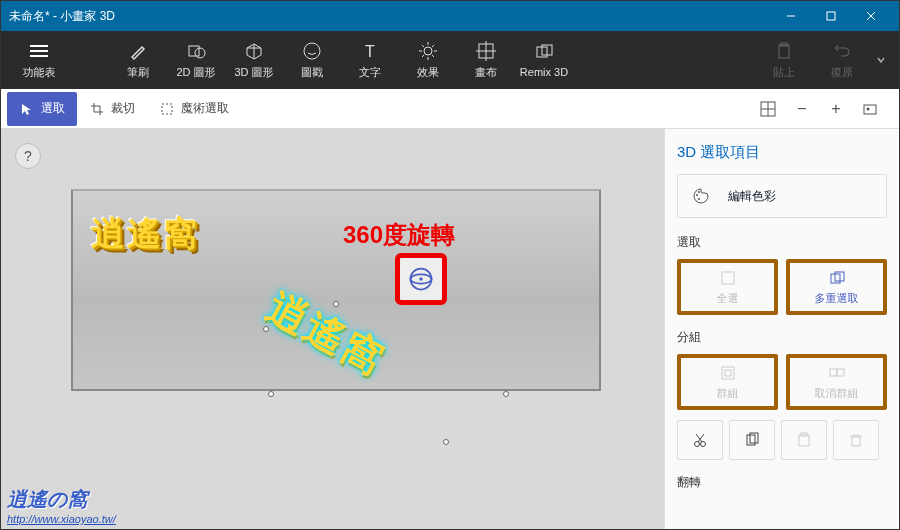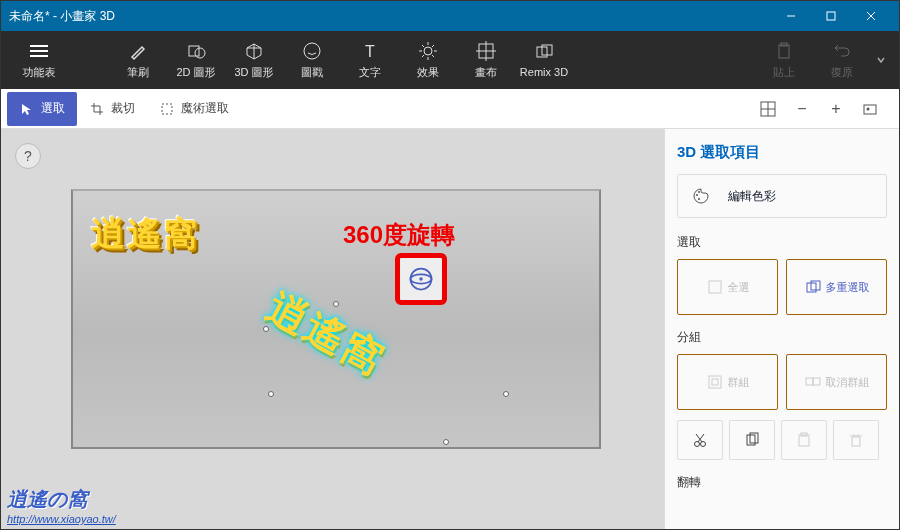--- a/index.html
+++ b/index.html
@@ -17,37 +17,37 @@
 .ribbon .chev { width: 20px; display:flex; align-items:center; justify-content:center; color:#aaa;}
 .subbar { height: 40px; background: #fff; border-bottom: 1px solid #ddd; display: flex; align-items: center; padding: 0 6px; }
 .subbar .tab { height: 34px; display: flex; align-items: center; gap: 6px; padding: 0 12px; font-size: 12px; color: #444; }
 .subbar .tab.active { background: #4a5fc1; color: #fff; border-radius: 2px; }
 .subbar .tab .ticon { width: 16px; height: 16px; display:flex; align-items:center; justify-content:center; }
 .subbar .spacer { flex: 1; }
 .subbar .sqbtn { width: 34px; height: 34px; display:flex; align-items:center; justify-content:center; color:#555; font-size:16px; }
 .content { flex: 1; display: flex; min-height: 0; }
 .canvas-wrap { flex: 1; background: #d9d9d9; position: relative; overflow: hidden; }
 .help-btn { position: absolute; top: 14px; left: 14px; width: 26px; height: 26px; border-radius: 50%; background: #e8e8e8; border: 1px solid #bbb; display:flex; align-items:center; justify-content:center; font-size:14px; color:#555; }
-.canvas { position: absolute; left: 70px; top: 60px; width: 530px; height: 260px; background: linear-gradient(180deg,#d0d0d0 0%, #bababa 55%, #c6c6c6 100%); border: 2px solid #888; border-top-color:#aaa; }
+.canvas { position: absolute; left: 70px; top: 60px; width: 530px; height: 202px; background: linear-gradient(180deg,#d0d0d0 0%, #bababa 55%, #c6c6c6 100%); border: 2px solid #888; border-top-color:#aaa; }
 .text3d-a { position: absolute; left: 18px; top: 20px; font-size: 34px; font-weight: 900; color: #ffd633; text-shadow: 2px 2px 0 #cc9900, 4px 4px 0 #996600, -1px -1px 0 #fff; letter-spacing: 2px; }
 .annot { position: absolute; left: 270px; top: 28px; font-size: 24px; font-weight: 700; color: #e00; }
 .rot-box { position: absolute; left: 322px; top: 62px; width: 52px; height: 52px; border: 5px solid #e00; border-radius: 6px; background: #eee; display:flex; align-items:center; justify-content:center; }
 .rot-box svg { width: 28px; height: 28px; }
 .text3d-b { position: absolute; left: 190px; top: 115px; font-size: 40px; font-weight: 900; color: #ffd633; transform: rotate(28deg); text-shadow: 0 0 4px #00e5ff, 0 0 8px #00e5ff, 2px 2px 0 #cc9900; letter-spacing: 2px; }
 .sel-dot { position:absolute; width:6px; height:6px; background:#fff; border:1px solid #666; border-radius:50%; }
 .watermark { position: absolute; left: 6px; bottom: 4px; font-size: 11px; color: #2050c0; font-style: italic; }
 .watermark .wm1 { font-size: 20px; font-weight: bold; color: #3a5fc8; text-shadow: 1px 1px 0 #fff; }
 .watermark .wm2 { text-decoration: underline; }
 .sidepanel { width: 235px; background: #fafafa; border-left: 1px solid #ddd; display: flex; flex-direction: column; padding: 10px 12px 0; overflow-y: auto; font-size: 12px; color: #333; }
-.sp-title { color: #0067c0; font-size: 15px; font-weight: 700; padding: 4px 0 12px; }
+.sp-title { color: #0067c0; font-size: 15px; font-weight: 400; padding: 4px 0 12px; }
 .sp-card { border: 1px solid #ddd; border-radius: 2px; height: 44px; display:flex; align-items:center; gap: 18px; padding: 0 14px; margin-bottom: 12px; color:#0f172a; }
 .sp-card .cicon { width: 18px; height:18px; display:flex; align-items:center; justify-content:center; color:#444; }
 .sp-section { font-size: 12px; color: #333; margin: 4px 0 8px; }
 .sp-row { display: flex; gap: 8px; margin-bottom: 10px; }
-.sp-tile { flex: 1; height: 56px; border: 1px solid #a16207; border-radius: 2px; display:flex; flex-direction:row; align-items:center; justify-content:center; gap:4px; font-size:11px; color:#444; }
+.sp-tile { flex: 1; height: 56px; border: 4px solid #a16207; border-radius: 2px; display:flex; flex-direction:column; align-items:center; justify-content:center; gap:4px; font-size:11px; color:#444; }
 .sp-tile.dim { color: #bbb; }
 .sp-tile .tileicon { width:18px; height:18px; display:flex; align-items:center; justify-content:center; }
 .sp-iconrow { display:flex; gap:6px; margin-bottom:10px; }
 .sp-iconbtn { width:46px; height:40px; border:1px solid #ddd; border-radius:2px; display:flex; align-items:center; justify-content:center; color:#444; }
 .sp-iconbtn.dim { color:#ccc; }
 svg { display:block; }
 </style>
 </head>
 <body>
 

